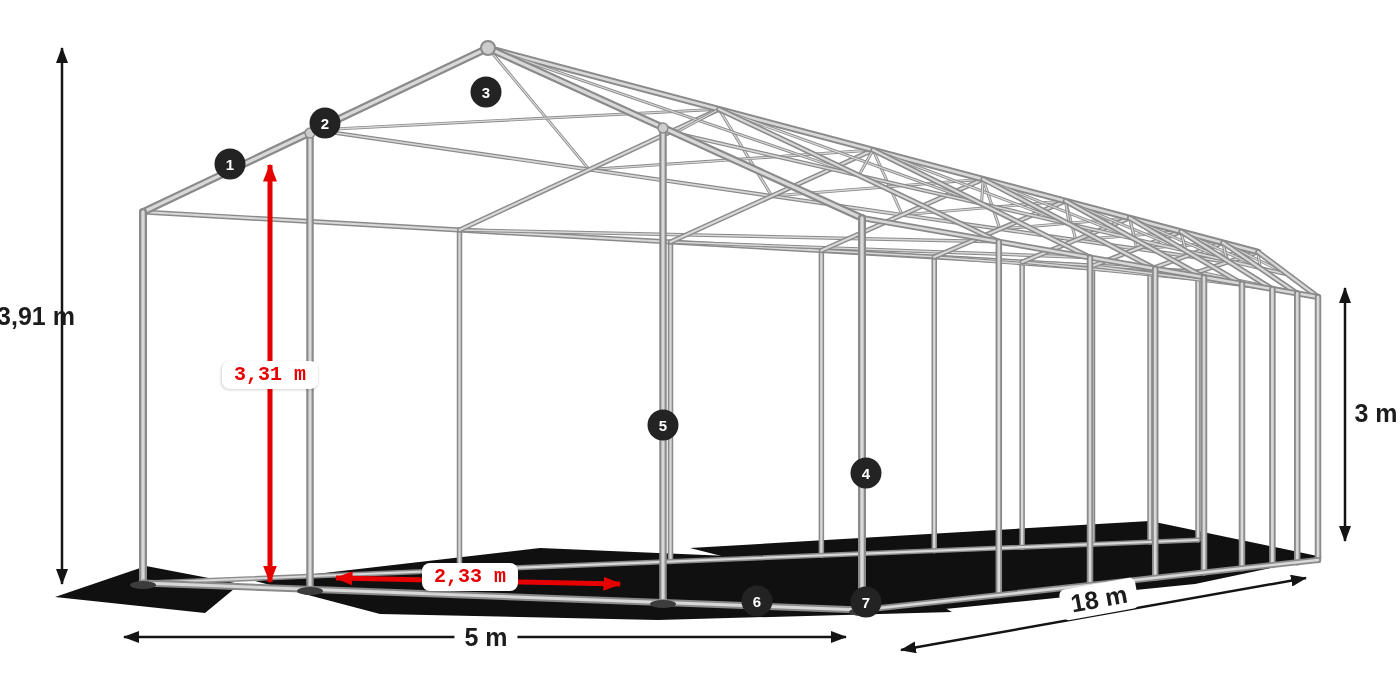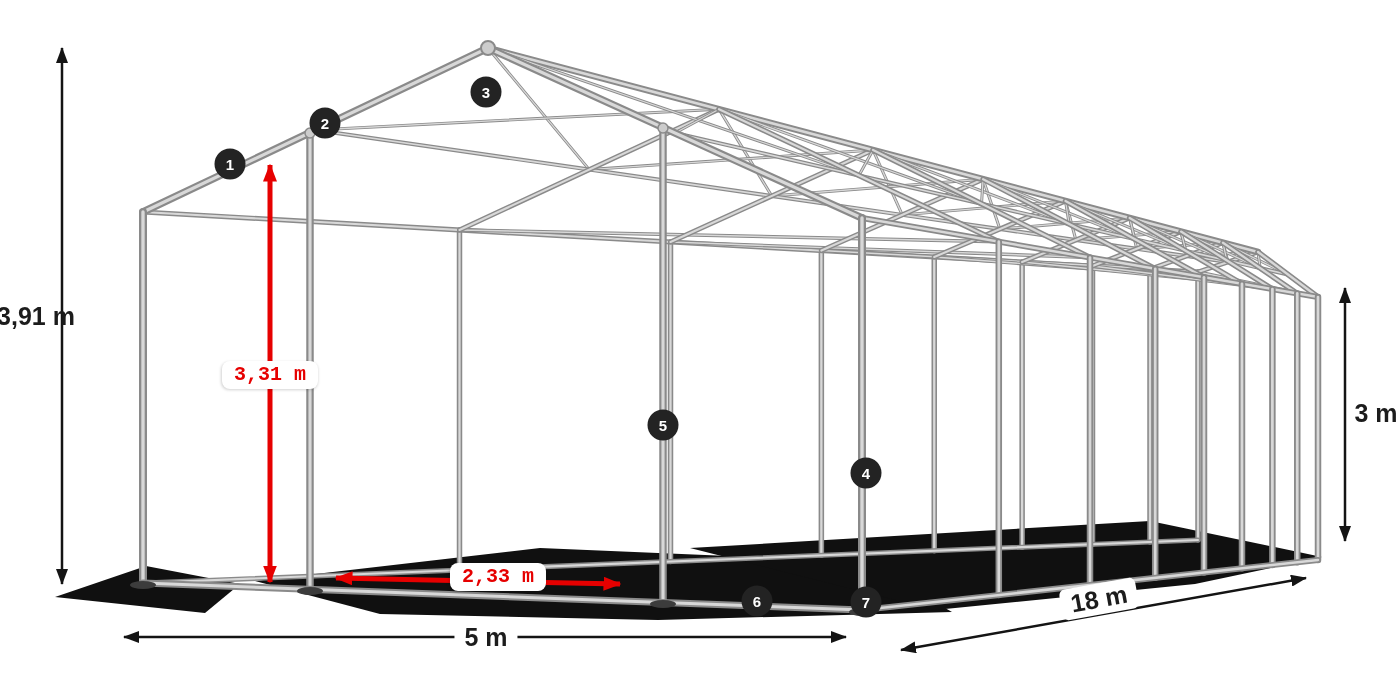--- a/index.html
+++ b/index.html
@@ -270,21 +270,21 @@
   <div class="dim-label centered" style="left:36px;top:316px;">3,91 m</div>
 
   <div class="dim-label centered pill-plain" style="left:486px;top:637px;">5 m</div>
 
   <div class="dim-label rot pill-plain" style="left:1099px;top:599px;">18 m</div>
 
   <div class="dim-label centered" style="left:1376px;top:405px;margin-top:8px;">3 m</div>
 
   <div class="dim-label centered pill-red red-text" style="left:270px;top:375px;">3,31 m</div>
 
-  <div class="dim-label centered pill-red red-text" style="left:498px;top:577px;">2,33 m</div>
+  <div class="dim-label centered pill-red red-text" style="left:470px;top:577px;">2,33 m</div>
 
   <div class="part-marker" style="left:230px;top:164px;">1</div>
   <div class="part-marker" style="left:325px;top:123px;">2</div>
   <div class="part-marker" style="left:486px;top:92px;">3</div>
   <div class="part-marker" style="left:866px;top:473px;">4</div>
   <div class="part-marker" style="left:663px;top:425px;">5</div>
   <div class="part-marker" style="left:757px;top:601px;">6</div>
   <div class="part-marker" style="left:866px;top:602px;">7</div>
 </div>
 

